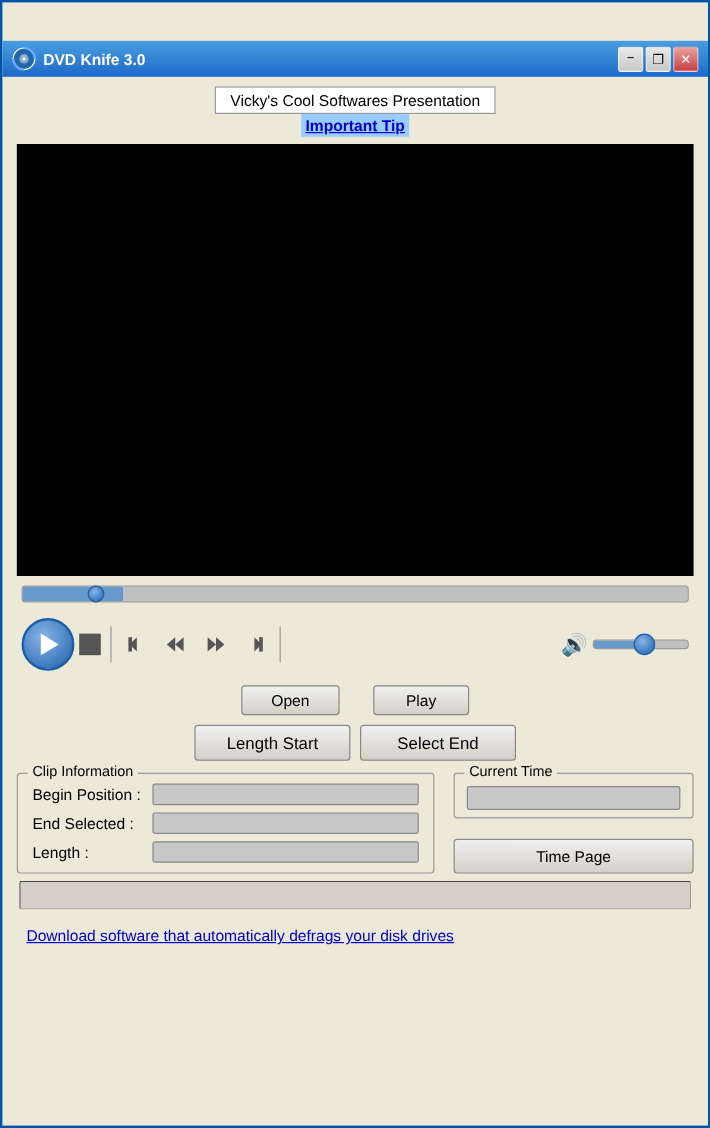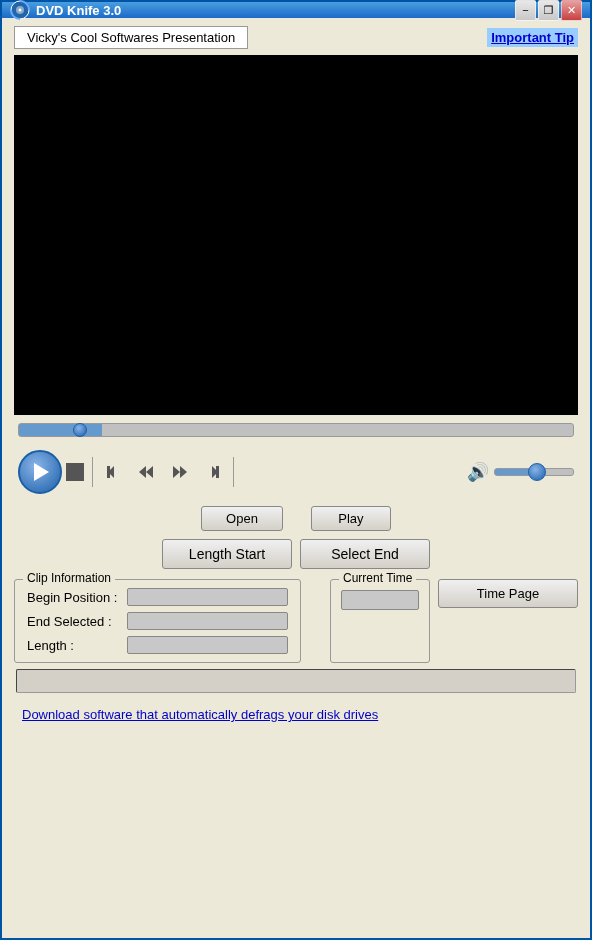--- a/index.html
+++ b/index.html
@@ -14,29 +14,30 @@
     .window {
       width: 592px;
       height: 940px;
       background: #ece9d8;
       border: 2px solid #0054a6;
       display: flex;
       flex-direction: column;
     }
     .title-bar {
       background: linear-gradient(to bottom, #4a9ede, #1b6ac9);
-      height: 16px;
+      height: 30px;
       display: flex;
       align-items: center;
       padding: 0 8px;
       color: white;
       font-size: 13px;
       font-weight: bold;
       user-select: none;
       flex-shrink: 0;
+      margin-top: 32px;
     }
     .title-icon {
       width: 20px;
       height: 20px;
       margin-right: 6px;
       flex-shrink: 0;
     }
     .title-text {
       flex: 1;
     }
@@ -65,20 +66,21 @@
       flex: 1;
       padding: 8px 12px;
       display: flex;
       flex-direction: column;
       gap: 6px;
     }
     .video-title-area {
       display: flex;
       justify-content: space-between;
       align-items: center;
+      flex-direction: column;
     }
     .video-title-box {
       border: 1px solid #999;
       background: white;
       padding: 3px 12px;
       font-size: 13px;
       color: #000;
     }
     .important-tip {
       color: #0000cc;
@@ -223,21 +225,21 @@
       border-radius: 3px;
       padding: 6px 20px;
       font-size: 14px;
       cursor: pointer;
       color: #000;
       min-width: 130px;
       font-weight: normal;
     }
     .info-row {
       display: flex;
-      gap: 29px;
+      gap: 16px;
       margin-top: 4px;
     }
     .clip-info-group {
       border: 1px solid #999;
       border-radius: 3px;
       padding: 8px 12px;
       position: relative;
       flex: 1;
       background: #ece9d8;
     }
@@ -266,21 +268,21 @@
       flex: 1;
       height: 18px;
       background: #c8c8c8;
       border: 1px solid #888;
       border-radius: 2px;
       font-size: 12px;
       padding: 0 2px;
     }
     .current-time-group {
       display: flex;
-      flex-direction: row;
+      flex-direction: column;
       gap: 8px;
       min-width: 200px;
       justify-content: space-between;
     }
     .current-time-box {
       border: 1px solid #999;
       border-radius: 3px;
       padding: 6px 10px;
       position: relative;
       background: #ece9d8;

